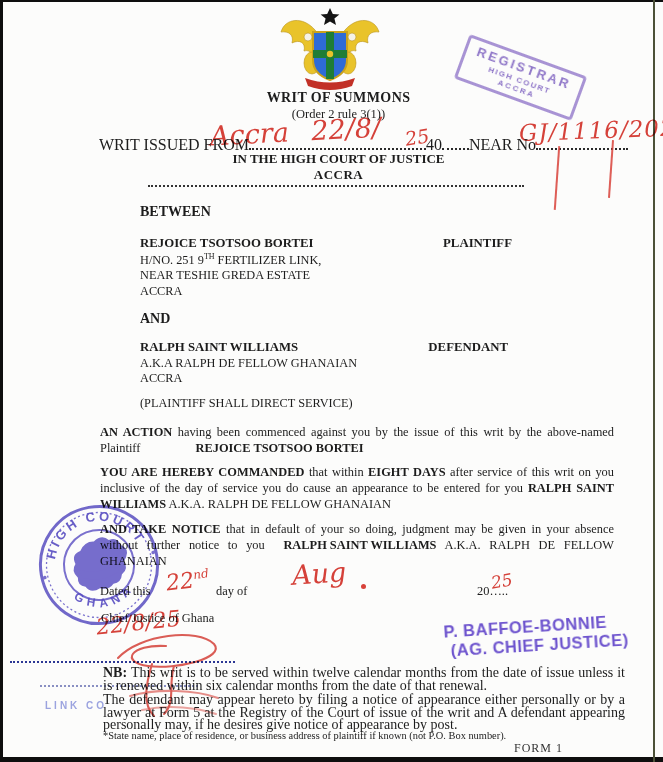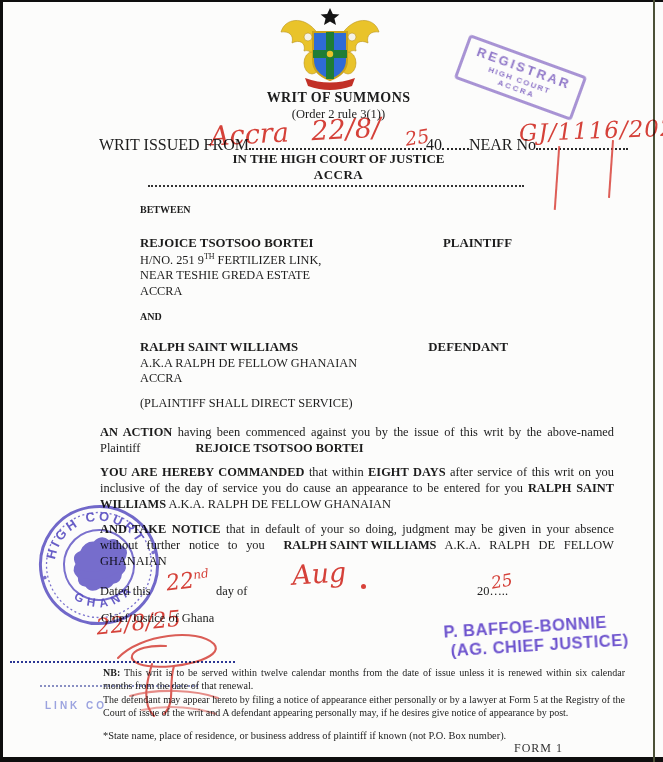--- a/index.html
+++ b/index.html
@@ -19,35 +19,35 @@
   .center{left:0;width:663px;text-align:center;padding-left:14px;box-sizing:border-box;}
 
   .title{top:90px;font-size:14px;font-weight:bold;letter-spacing:.4px;}
   .subtitle{top:107px;font-size:12.5px;}
   .issued-row{top:136px;left:99px;display:flex;align-items:baseline;font-size:16px;}
   .dots{display:inline-block;border-bottom:2px dotted #2a2a2a;height:11px;}
   .court1{top:151px;font-size:13px;font-weight:bold;}
   .court2{top:167px;font-size:13px;font-weight:bold;letter-spacing:.5px;}
   .hdr-rule{top:185px;left:148px;width:376px;height:0;border-bottom:2px dotted #333;}
 
-  .party-label{left:140px;font-size:10px;font-weight:bold;}
+  .party-label{left:140px;font-size:14px;font-weight:bold;}
   .party-row{left:140px;display:flex;justify-content:space-between;font-size:12.8px;font-weight:bold;}
   .addr{left:140px;font-size:12.3px;}
   .sup{font-size:8px;vertical-align:super;}
 
   .para{left:100px;width:514px;font-size:12.4px;line-height:16px;text-align:justify;}
   .gap-l{display:inline-block;margin-left:52px;}
   .gap-s{display:inline-block;margin-left:10px;}
 
   .dated-item{font-size:12.4px;}
   .sealed{top:634px;left:33px;font-size:13px;font-weight:bold;color:#2c3794;letter-spacing:.5px;display:flex;align-items:baseline;}
   .ndots{border-bottom:2px dotted #2c3794;height:10px;display:inline-block;}
   .navyrow{position:absolute;height:0;border-bottom:2px dotted #2c3794;}
 
-  .fineprint{left:103px;width:522px;font-size:10px;line-height:12.6px;text-align:justify;}
+  .fineprint{left:103px;width:522px;font-size:14px;line-height:12.6px;text-align:justify;}
   .footnote{left:103px;font-size:10.4px;}
   .form-label{top:741px;left:514px;font-size:12px;letter-spacing:1px;color:#333;}
 
   
   .hw{position:absolute;color:#d8423a;font-family:"DejaVu Serif",serif;font-style:italic;
       font-weight:500;white-space:nowrap;z-index:30;mix-blend-mode:multiply;}
   .hw-sup{font-size:12px;vertical-align:super;}
   .red-tail{position:absolute;width:2px;background:#d8423a;z-index:30;opacity:.85;}
   .red-dot{position:absolute;width:5px;height:5px;border-radius:50%;background:#d8423a;z-index:30;}
 

